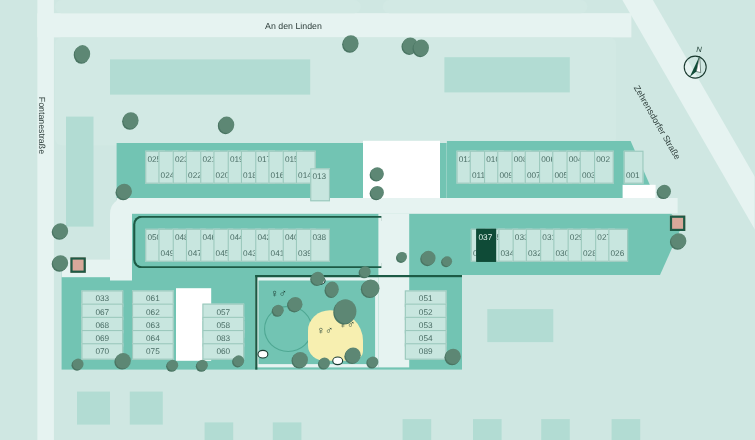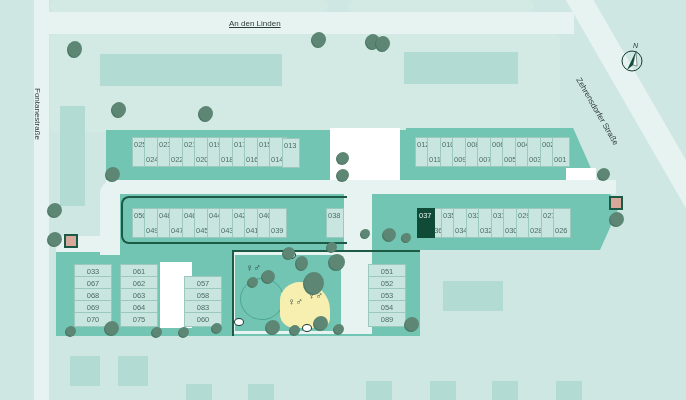--- a/index.html
+++ b/index.html
@@ -27,21 +27,21 @@
 <div class="road" style="left:34px;top:0;width:15px;height:400px;"></div>
 <div class="road" style="left:560px;top:-10px;width:24px;height:430px;transform:rotate(-30deg);transform-origin:top left;"></div>
 
 <div class="block" style="left:50px;top:0;width:278px;height:12px;"></div>
 <div class="block" style="left:348px;top:0;width:186px;height:12px;"></div>
 <div class="block" style="left:50px;top:34px;width:510px;height:98px;"></div>
 <div class="bldg" style="left:100px;top:54px;width:182px;height:32px;"></div>
 <div class="bldg" style="left:404px;top:52px;width:114px;height:32px;"></div>
 <div class="bldg" style="left:60px;top:106px;width:25px;height:100px;"></div>
 
-<div class="street-label" style="left:229px;top:19px;text-decoration:underline;">An den Linden</div>
+<div class="street-label" style="left:241px;top:19px;">An den Linden</div>
 <div class="street-label" style="left:12px;top:112px;transform:rotate(90deg);transform-origin:left top;left:42px;top:88px;">Fontanestraße</div>
 <div class="street-label" style="left:574px;top:90px;transform:rotate(60deg);transform-origin:left top;left:582px;top:76px;">Zehrensdorfer Straße</div>
 
 <div class="abs" style="left:621px;top:44px;width:24px;height:30px;">
   <div style="position:absolute;left:12px;top:-2px;font-size:7px;font-style:italic;color:#1a3a30;">N</div>
   <svg width="24" height="30" style="position:absolute;left:0;top:4px;">
       <circle cx="11" cy="13" r="10" fill="none" stroke="#1a3a30" stroke-width="1"></circle>
       <polygon points="15,3 6,22 12,17" fill="#0f4b37"></polygon>
       <polygon points="15,3 12,17 16,18" fill="#ffffff" stroke="#1a3a30" stroke-width="0.5"></polygon>
     </svg>
@@ -91,21 +91,21 @@
     </div>
   <div class="unit bot" style="left:112px;top:0;">
       <span>016</span>
     </div>
   <div class="unit top" style="left:125px;top:0;">
       <span>015</span>
     </div>
   <div class="unit bot" style="left:137px;top:0;">
       <span>014</span>
     </div>
-  <div class="unit top" style="left:150px;top:1px;">
+  <div class="unit top" style="left:150px;top:16px;">
       <span>013</span>
     </div>
 </div>
 
 <div class="abs" style="left:415px;top:137px;width:160px;height:32px;">
   <div class="unit top" style="left:0;top:0;">
       <span>012</span>
     </div>
   <div class="unit bot" style="left:12px;top:0;">
       <span>011</span>
@@ -130,21 +130,21 @@
     </div>
   <div class="unit top" style="left:100px;top:0;">
       <span>004</span>
     </div>
   <div class="unit bot" style="left:112px;top:0;">
       <span>003</span>
     </div>
   <div class="unit top" style="left:125px;top:0;">
       <span>002</span>
     </div>
-  <div class="unit bot" style="left:137px;top:0;">
+  <div class="unit bot" style="left:152px;top:0;">
       <span>001</span>
     </div>
 </div>
 
 <div class="abs" style="left:132px;top:208px;width:170px;height:32px;">
   <div class="unit top" style="left:0;top:0;">
       <span>050</span>
     </div>
   <div class="unit bot" style="left:12px;top:0;">
       <span>049</span>
@@ -172,27 +172,27 @@
     </div>
   <div class="unit bot" style="left:112px;top:0;">
       <span>041</span>
     </div>
   <div class="unit top" style="left:125px;top:0;">
       <span>040</span>
     </div>
   <div class="unit bot" style="left:137px;top:0;">
       <span>039</span>
     </div>
-  <div class="unit top" style="left:150px;top:0;margin-left:44px;">
+  <div class="unit top" style="left:150px;top:0;">
       <span>038</span>
     </div>
 </div>
 
 <div class="abs" style="left:416px;top:208px;width:160px;height:32px;">
-  <div class="unit top sel" style="left:1px;top:0;z-index:2;">
+  <div class="unit top sel" style="left:17px;top:0;z-index:2;">
       <span>037</span>
     </div>
   <div class="unit bot" style="left:12px;top:0;">
       <span>036</span>
     </div>
   <div class="unit top" style="left:25px;top:0;">
       <span>035</span>
     </div>
   <div class="unit bot" style="left:37px;top:0;">
       <span>034</span>

